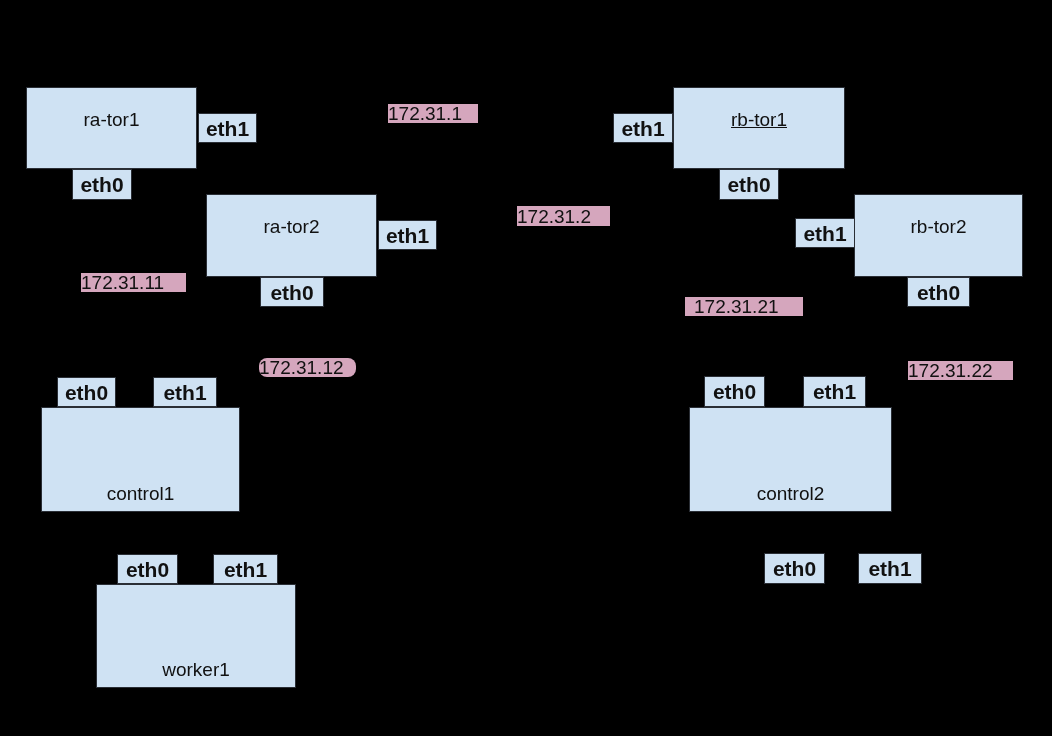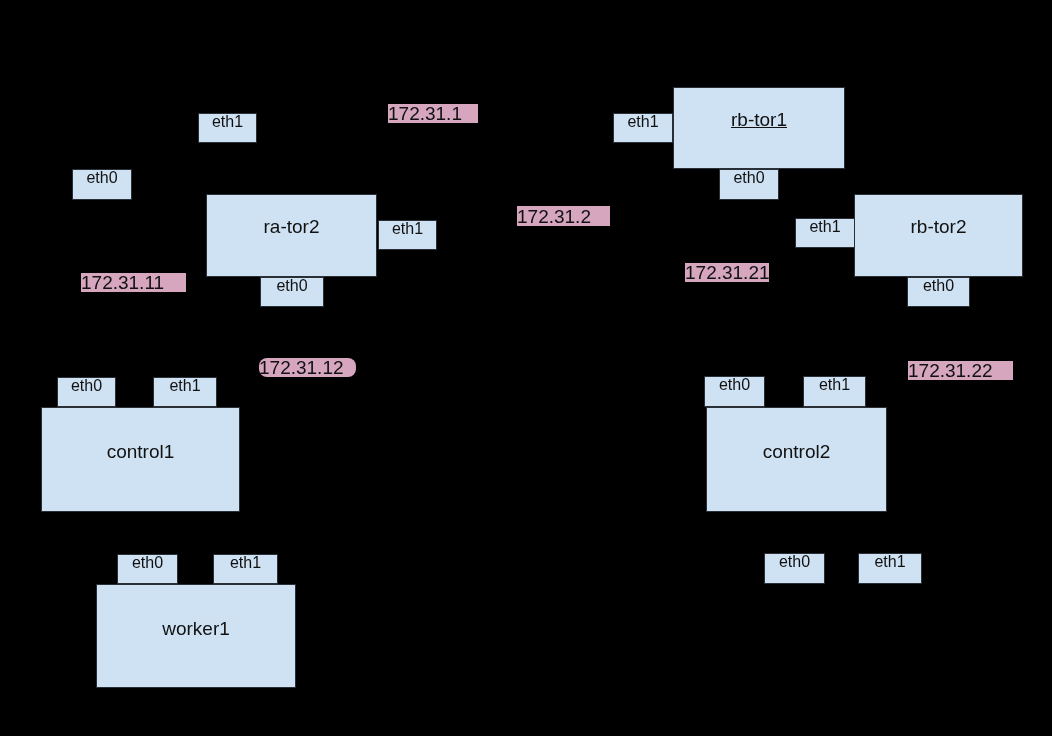--- a/index.html
+++ b/index.html
@@ -20,63 +20,68 @@
     position: absolute;
     box-sizing: border-box;
     background: var(--node-fill, #cfe2f3);
     border: 1px solid var(--node-border, #2a2e35);
     display: flex;
     justify-content: center;
     font-size: 19px;
     line-height: 1;
   }
   .node.upper { align-items: flex-start; padding-top: 22px; }
-  .node.lower { align-items: center; padding-bottom: 16px; }
+  .node.lower { align-items: flex-end; padding-bottom: 8px; }
   .port {
     position: absolute;
     box-sizing: border-box;
     background: var(--node-fill, #cfe2f3);
     border: 1px solid var(--node-border, #2a2e35);
     display: flex;
+    align-items: center;
     justify-content: center;
-    font-size: 16px;
+    font-size: 21px;
     line-height: 1;
     z-index: 2;
+    font-weight: bold;
   }
   .ip {
     position: absolute;
     box-sizing: border-box;
     background: var(--ip-fill, #d5a6bd);
     display: flex;
     align-items: center;
     justify-content: flex-start;
     font-size: 19px;
     line-height: 1;
     white-space: nowrap;
     z-index: 3;
   }
   .node span, .port span, .ip span { pointer-events: none; }
 </style>
 </head>
 <body>
 
 <div id="canvas" style="--bg: #000000; --node-fill: #cfe2f3; --node-border: #2a2e35; --ip-fill: #d5a6bd; --text: #111111; width: 1052px; height: 736px;">
+    <div class="node upper" style="left: 26px; top: 87px; width: 171px; height: 82px;">
+      <span>ra-tor1</span>
+    </div>
     <div class="node upper" style="left: 206px; top: 194px; width: 171px; height: 83px;">
       <span>ra-tor2</span>
     </div>
     <div class="node upper" style="left: 673px; top: 87px; width: 172px; height: 82px; text-decoration: underline;">
       <span>rb-tor1</span>
     </div>
     <div class="node upper" style="left: 854px; top: 194px; width: 169px; height: 83px;">
       <span>rb-tor2</span>
     </div>
     <div class="node lower" style="left: 41px; top: 407px; width: 199px; height: 105px;">
       <span>control1</span>
     </div>
-    <div class="node lower" style="left: 689px; top: 407px; width: 181px; height: 105px; margin-left: 17px;">
+    <div class="node lower" style="left: 689px; top: 407px; width: 203px; height: 105px;">
       <span>control2</span>
     </div>
     <div class="node lower" style="left: 96px; top: 584px; width: 200px; height: 104px;">
       <span>worker1</span>
     </div>
     <div class="port" style="left: 198px; top: 113px; width: 59px; height: 30px;">
       <span>eth1</span>
     </div>
     <div class="port" style="left: 72px; top: 169px; width: 60px; height: 31px;">
       <span>eth0</span>
@@ -125,21 +130,21 @@
     </div>
     <div class="ip" style="left: 388px; top: 104px; width: 90px; height: 19px;">
       <span>172.31.1</span>
     </div>
     <div class="ip" style="left: 517px; top: 206px; width: 93px; height: 20px;">
       <span>172.31.2</span>
     </div>
     <div class="ip" style="left: 54px; top: 273px; width: 105px; height: 19px; margin-left: 27px;">
       <span>172.31.11</span>
     </div>
-    <div class="ip" style="left: 685px; top: 263px; width: 84px; height: 19px;">
+    <div class="ip" style="left: 685px; top: 297px; width: 118px; height: 19px; padding-left: 9px;">
       <span>172.31.21</span>
     </div>
     <div class="ip" style="left: 259px; top: 358px; width: 97px; height: 19px; border-radius: 8px;">
       <span>172.31.12</span>
     </div>
     <div class="ip" style="left: 908px; top: 361px; width: 105px; height: 19px;">
       <span>172.31.22</span>
     </div>
   </div>
 

